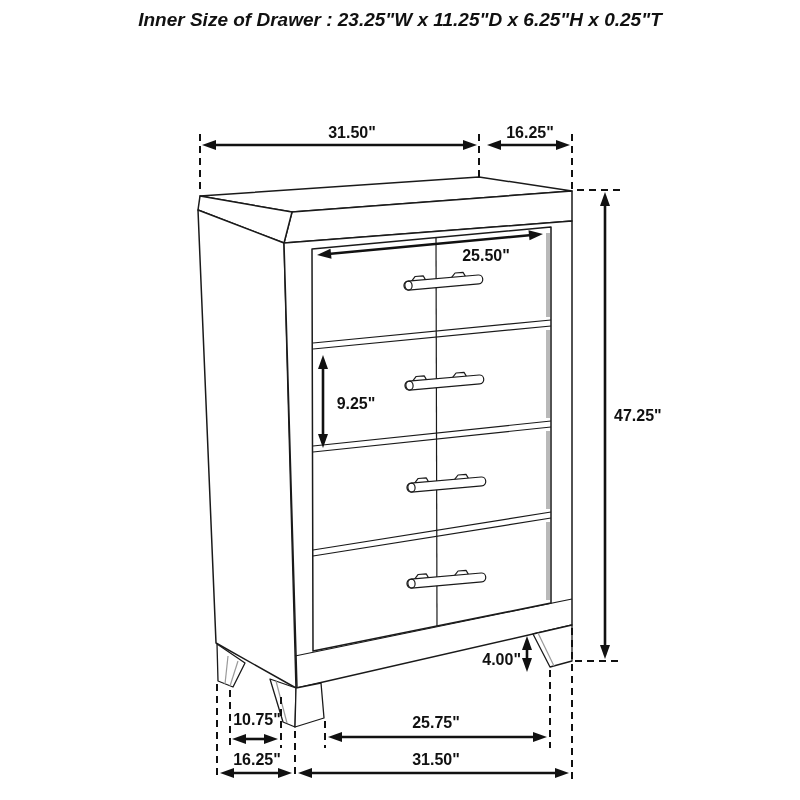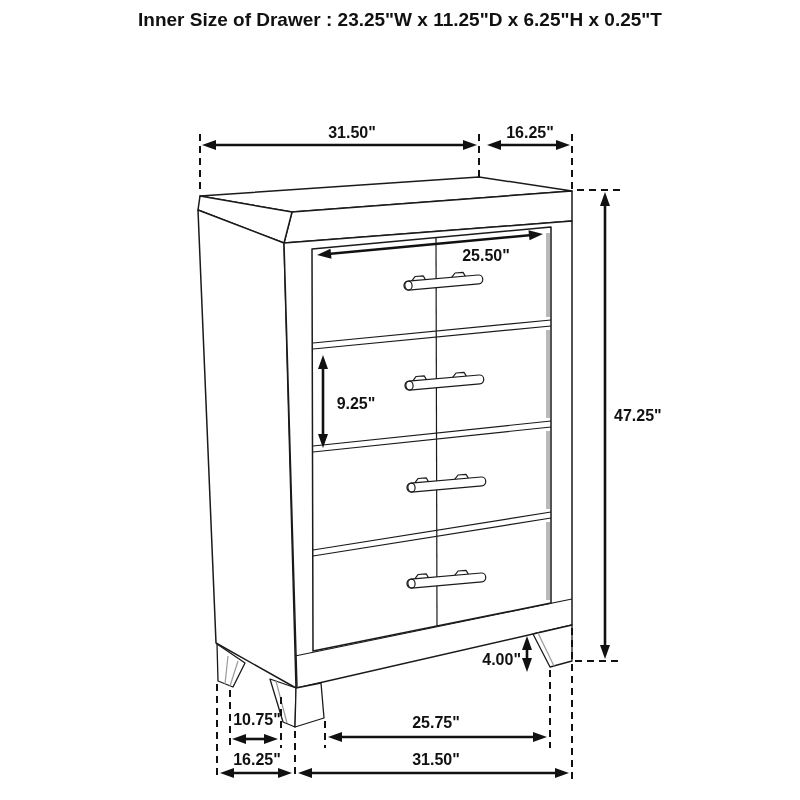--- a/index.html
+++ b/index.html
@@ -4,20 +4,21 @@
 <style>
   html,body{margin:0;padding:0;background:#ffffff;}
   .stage{
     position:relative;width:800px;height:800px;background:#ffffff;
     font-family:"Liberation Sans",sans-serif;overflow:hidden;
   }
   .title{
     position:absolute;top:9px;left:0;width:100%;
     text-align:center;font-weight:bold;font-size:19px;color:#111;
     letter-spacing:0px;
+    font-style:italic;
   }
   svg{position:absolute;left:0;top:0;}
   .outline{fill:#ffffff;stroke:#1a1a1a;stroke-width:1.5;stroke-linejoin:round;}
   .thin{fill:none;stroke:#1a1a1a;stroke-width:1.2;stroke-linejoin:round;}
   .shade{stroke:#b9b9b9;stroke-width:4;fill:none;}
   .shadeline{stroke:#9a9a9a;stroke-width:1.2;fill:none;}
   .dash{stroke:#111;stroke-width:2;fill:none;stroke-dasharray:7 5;}
   .dimline{stroke:#111;stroke-width:2.6;fill:none;}
   .dimhead{fill:#111;stroke:none;}
   .dimlabel{font-weight:bold;font-size:16px;fill:#111;}

